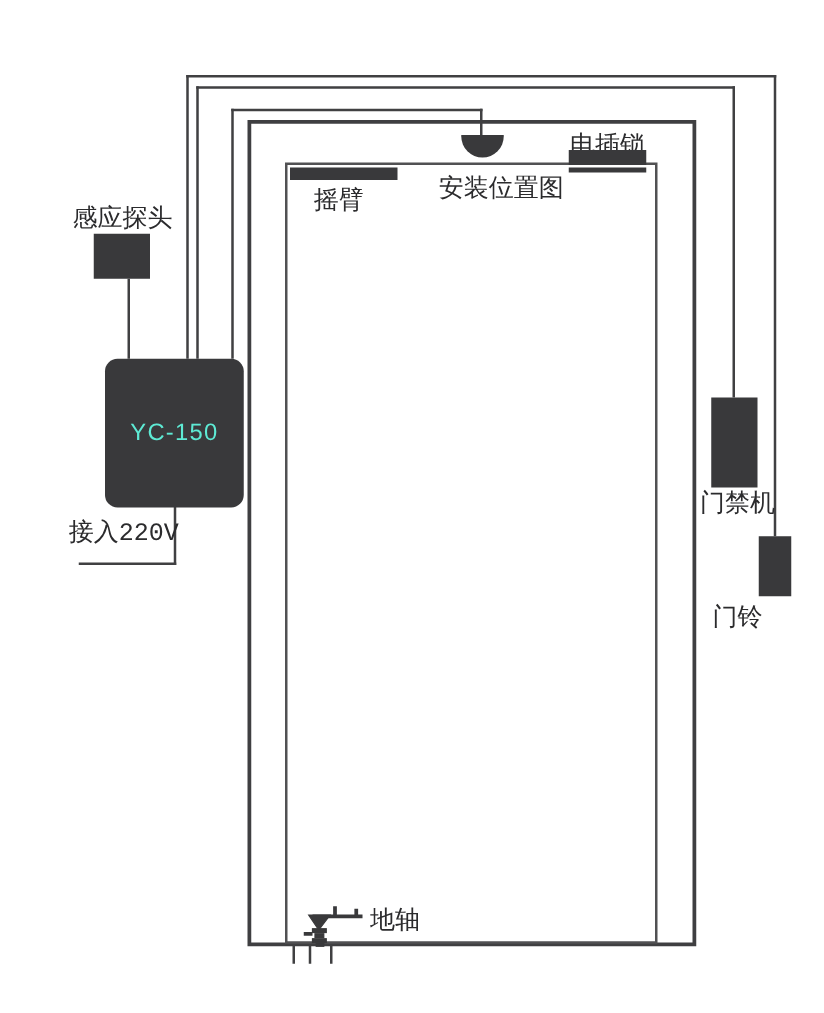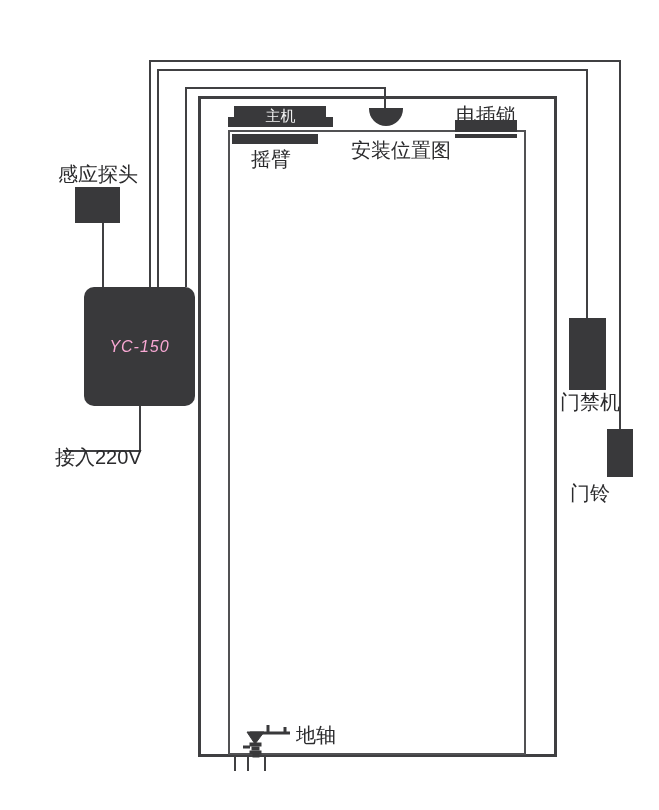--- a/index.html
+++ b/index.html
@@ -22,21 +22,21 @@
   }
   #door-leaf{
     left:228px;top:130px;width:294px;height:621px;
     border:2px solid var(--leaf,#515153);
   }
   
   #controller{
     left:84px;top:287px;width:111px;height:119px;border-radius:10px;
     display:flex;align-items:center;justify-content:center;
   }
-  #controller .model{color:#f9a8d4;font-size:16px;letter-spacing:1px;font-style:italic;}
+  #controller .model{color:#5eead4;font-size:19px;letter-spacing:1px;}
   
   #exit-button{left:75px;top:187px;width:45px;height:36px;}
   
   #main-unit{left:228px;top:106px;width:105px;height:21px;}
   #main-unit .body{position:absolute;left:6px;top:0;width:92px;height:16px;background:var(--component,#39393b);}
   #main-unit .base{position:absolute;left:0;top:11px;width:105px;height:10px;background:var(--component,#39393b);}
   #main-unit .txt{position:absolute;left:0;top:0;width:100%;height:21px;line-height:20px;
     text-align:center;color:#f2f2f2;font-size:15px;}
   
   #swing-arm{left:232px;top:134px;width:86px;height:10px;}
@@ -80,27 +80,22 @@
   <div class="abs tick" style="left:247px;top:756px;"></div>
   <div class="abs tick" style="left:264px;top:756px;"></div>
 
   <div class="abs lbl" style="left:58px;top:161px;">感应探头</div>
   <div id="exit-button" class="abs comp"></div>
 
   <div id="controller" class="abs comp">
     <span class="model">YC-150</span>
   </div>
 
-  <div class="abs lbl" style="left:55px;top:444px;">接入220V</div>
+  <div class="abs lbl" style="left:55px;top:412px;font-family:Liberation Mono, monospace;">接入220V</div>
 
-  <div id="main-unit" class="abs">
-    <div class="body"></div>
-    <div class="base"></div>
-    <div class="txt">主机</div>
-  </div>
 
   <div id="swing-arm" class="abs comp"></div>
   <div class="abs lbl" style="left:251px;top:146px;">摇臂</div>
 
   <div id="sensor-dome" class="abs comp"></div>
   <div class="abs lbl" style="left:351px;top:137px;">安装位置图</div>
 
   <div class="abs lbl" style="left:456px;top:102px;">电插锁</div>
   <div id="lock-bar" class="abs comp"></div>
   <div id="lock-strip" class="abs comp"></div>

